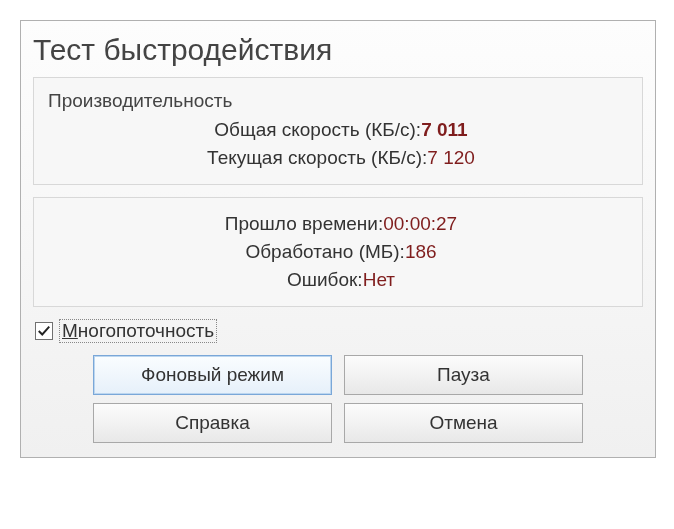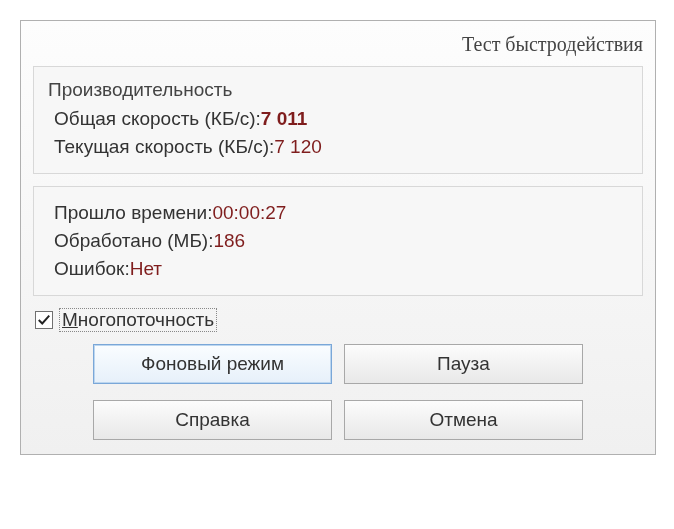--- a/index.html
+++ b/index.html
@@ -11,40 +11,39 @@
     background: #fff;
     color: #333;
   }
   .dialog {
     width: 636px;
     border: 1px solid #b0b0b0;
     background: linear-gradient(#fdfdfd, #f0f0f0);
     padding: 6px 12px 14px 12px;
   }
   .title {
-    text-align: right;
-    font-size: 20px;
+    text-align: left;
+    font-size: 30px;
     color: #444;
     padding: 6px 0 10px 0;
-    font-family: Liberation Serif, serif;
   }
   .panel {
     border: 1px solid #d8d8d8;
     background: #f7f7f7;
     padding: 12px 14px 12px 14px;
     margin-bottom: 12px;
   }
   .panel-title {
     font-size: 19px;
     color: #444;
     margin-bottom: 4px;
   }
   .row {
     display: flex;
-    justify-content: flex-start;
+    justify-content: center;
     align-items: baseline;
     padding: 3px 0 3px 6px;
     font-size: 19px;
   }
   .row .label { color: #333; }
   .row .value { color: #7f1d1d; text-align: right; }
   .bold { font-weight: 700; }
   .checkbox-row {
     display: flex;
     align-items: center;
@@ -63,21 +62,21 @@
   }
   .checkbox svg { width: 14px; height: 14px; }
   .underline-first { 
     border: 1px dotted #888;
     padding: 0 2px;
   }
   .underline-first .u { text-decoration: underline; }
   .button-grid {
     display: grid;
     grid-template-columns: 1fr 1fr;
-    gap: 16px 12px;
+    gap: 8px 12px;
     width: 490px;
     margin: 0 auto;
   }
   .btn {
     border: 1px solid #a8a8a8;
     background: linear-gradient(#fcfcfc, #e8e8e8);
     text-align: center;
     padding: 8px 0;
     font-size: 19px;
     color: #333;

